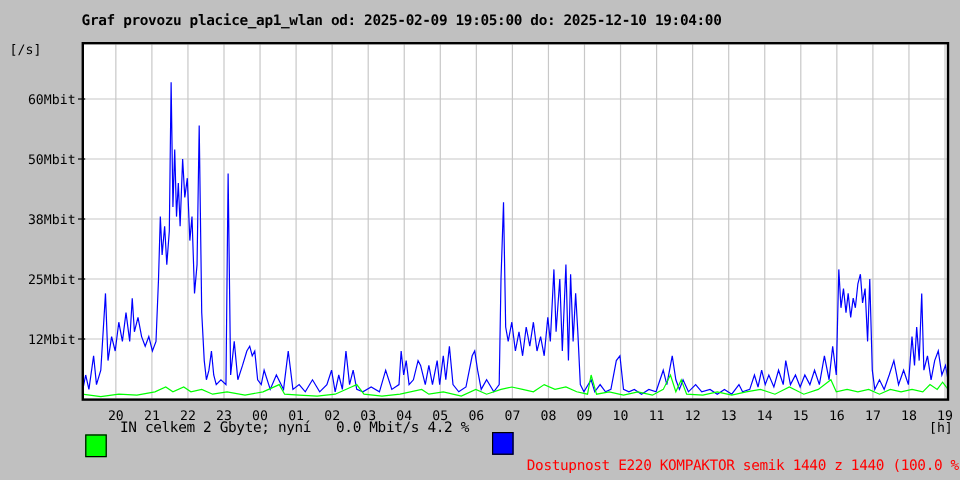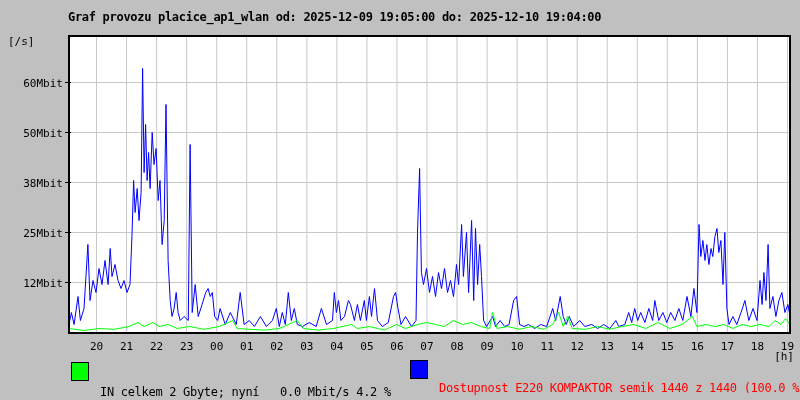--- a/index.html
+++ b/index.html
@@ -16,30 +16,30 @@
   }
   .y-unit { position:absolute; left:8px; top:35px; font-size:11px; }
   svg#chart-svg { position:absolute; left:0; top:0; }
   svg text { font-family:"DejaVu Sans Mono","Liberation Mono",monospace; }
   .legend-swatch {
     position:absolute; width:18px; height:19px; border:1px solid #000;
   }
   .swatch-in  { left:71px;  top:362px; background:#00ff00; }
   .swatch-out { left:410px; top:360px; background:#0000ff; }
   .legend-text { position:absolute; font-size:12px; white-space:pre; letter-spacing:-0.3px; }
-  .legend-in    { left:100px; top:385px;text-align:center; }
+  .legend-in    { left:100px; top:349px;text-align:center; }
   .legend-out   { left:439px; top:363px; }
   .legend-avail { left:439px; top:381px; color:#ff0000; }
 </style>
 </head>
 <body>
 
 <div class="stage">
 
-  <div class="graph-title">Graf provozu placice_ap1_wlan od: 2025-12-09 19:05:00 do: 2025-12-10 19:04:00</div>
+  <div class="graph-title">Graf provozu placice_ap1_wlan od: 2025-02-09 19:05:00 do: 2025-12-10 19:04:00</div>
 
   <div class="y-unit">[/s]</div>
 
   <svg id="chart-svg" width="800" height="400">
     <defs>
       <clipPath id="plotclip">
         <rect x="70" y="37" width="719" height="295"></rect>
       </clipPath>
     </defs>
   <rect x="69" y="36" width="721" height="297" fill="#ffffff"></rect>

